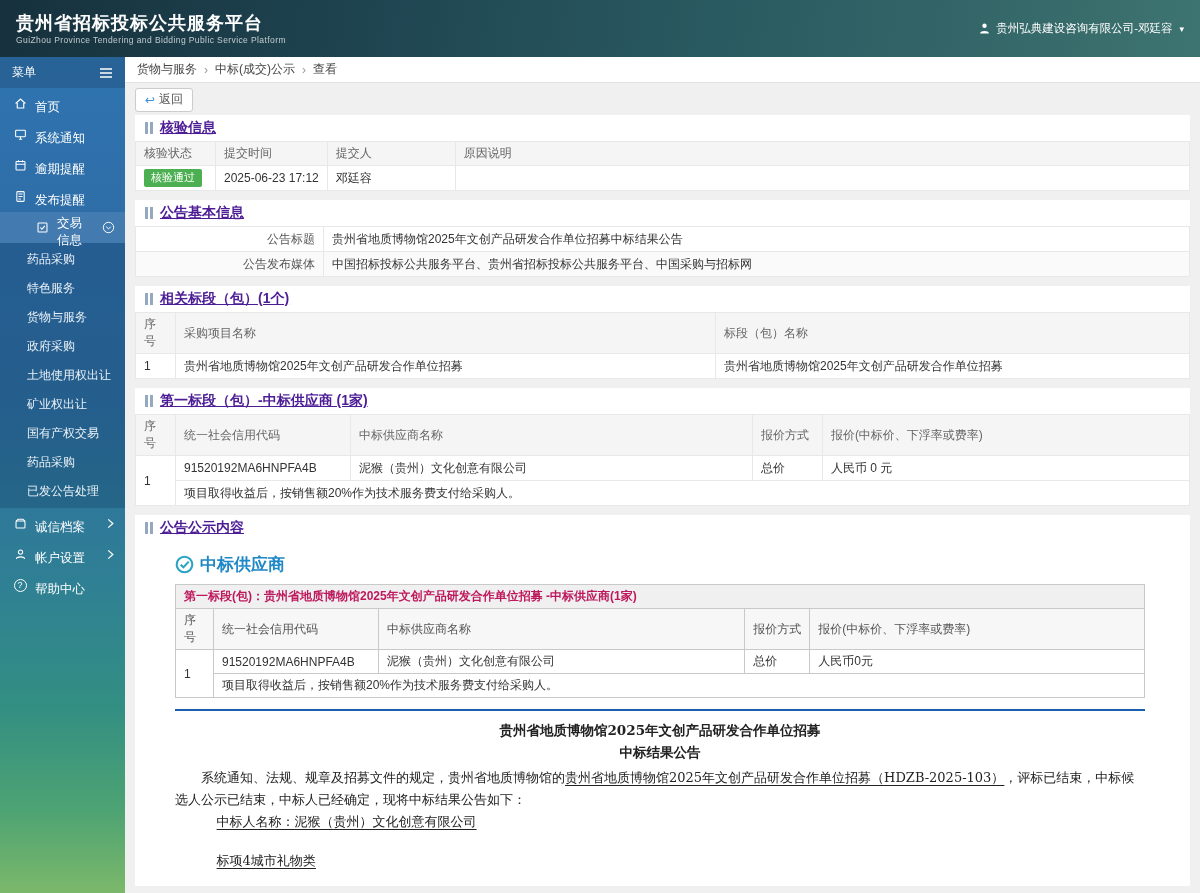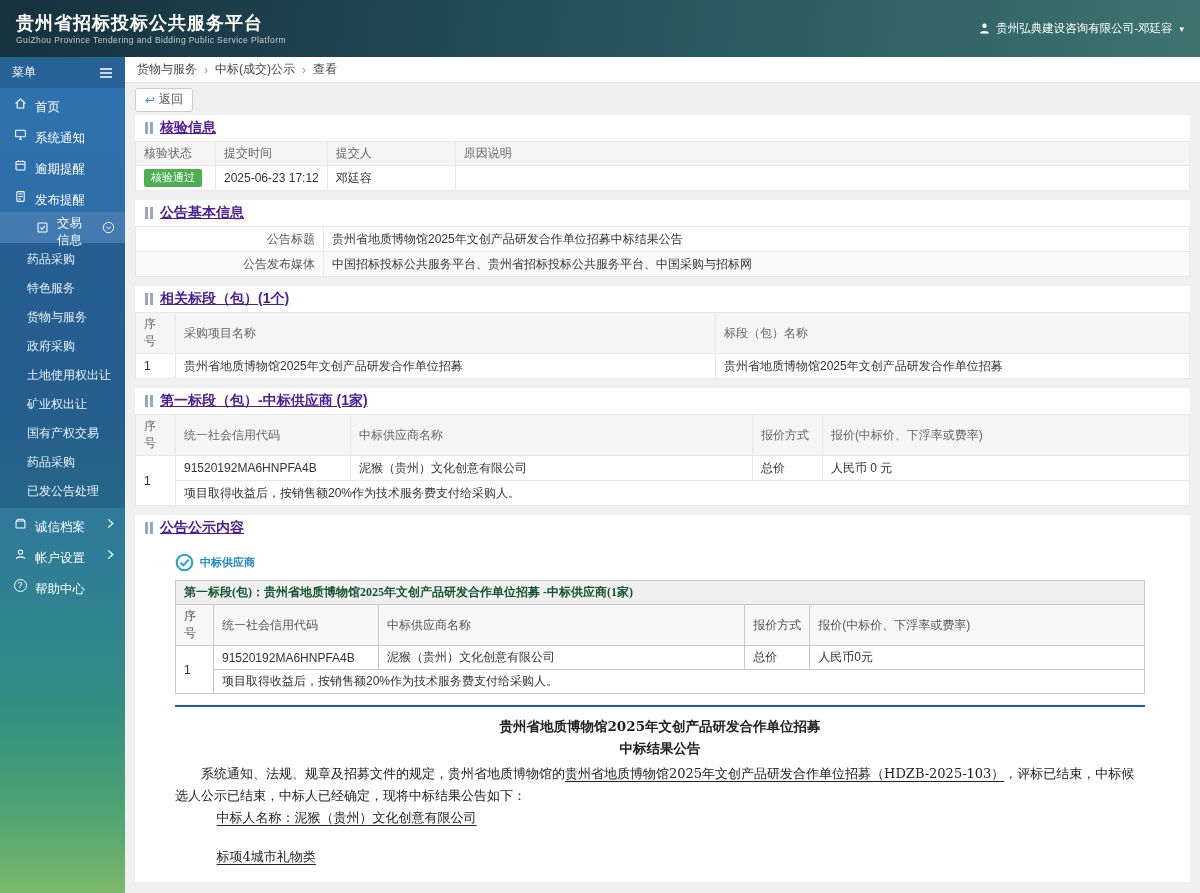--- a/index.html
+++ b/index.html
@@ -49,24 +49,24 @@
   .tbl th { background:#f5f5f5; color:#666; height:21px; }
   .tbl td { color:#333; height:25px; }
   .c { text-align:center; }
   .nw { white-space:nowrap; }
   .badge-green { display:inline-block; background:#4cb052; color:#fff; font-size:11px; padding:1px 7px 2px; border-radius:2px; }
   .info-tbl td.lbl { width:188px; text-align:right; color:#555; }
   .info-tbl tr:nth-child(2) td { background:#fafafa; }
 
   
   .doc-wrap { padding:8px 45px 14px 40px; }
-  .supplier-head { display:flex; align-items:center; gap:6px; font-size:11px; font-weight:bold; color:#1e88c7; margin:4px 0 8px; }
+  .supplier-head { display:flex; align-items:center; gap:6px; font-size:17px; font-weight:bold; color:#1e88c7; margin:4px 0 8px; }
   table.doc-tbl { width:100%; border-collapse:collapse; }
   .doc-tbl th,.doc-tbl td { border:1px solid #c9c9c9; padding:3px 8px; text-align:left; font-weight:normal; color:#333; }
-  .doc-tbl .cap td { background:#f0f0f0; font-weight:bold; color:#14532d; height:22px;font-family:Liberation Serif, serif; }
+  .doc-tbl .cap td { background:#f0f0f0; font-weight:bold; color:#be185d; height:22px; }
   .doc-tbl .hd th { background:#f7f7f7; color:#555; height:21px; }
   .doc-tbl td { height:24px; }
   .blue-rule { height:2px; background:#1a5fae; margin:11px 0 8px; }
   .doc-body { font-family:"DejaVu Serif","Liberation Serif",serif; color:#222; font-size:13px; }
   .doc-title { text-align:center; font-weight:bold; font-size:13.5px; line-height:1.65; }
   .doc-para { text-indent:2em; line-height:1.7; margin-top:3px; }
   .doc-line { margin-left:3.2em; line-height:1.65; }
   .u { text-decoration:underline; text-underline-offset:3px; }
   .doc-gap { height:18px; }
   svg.ic { display:block; }

